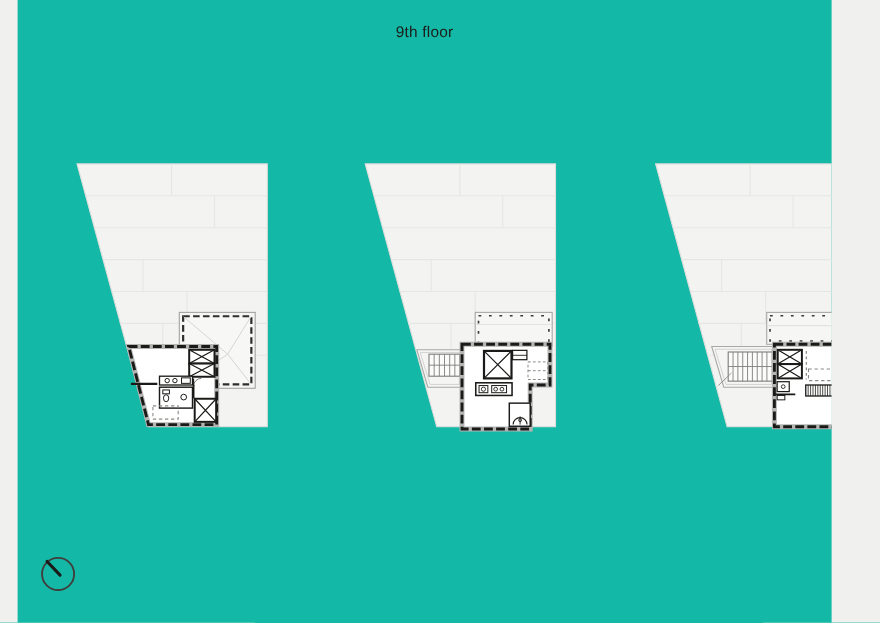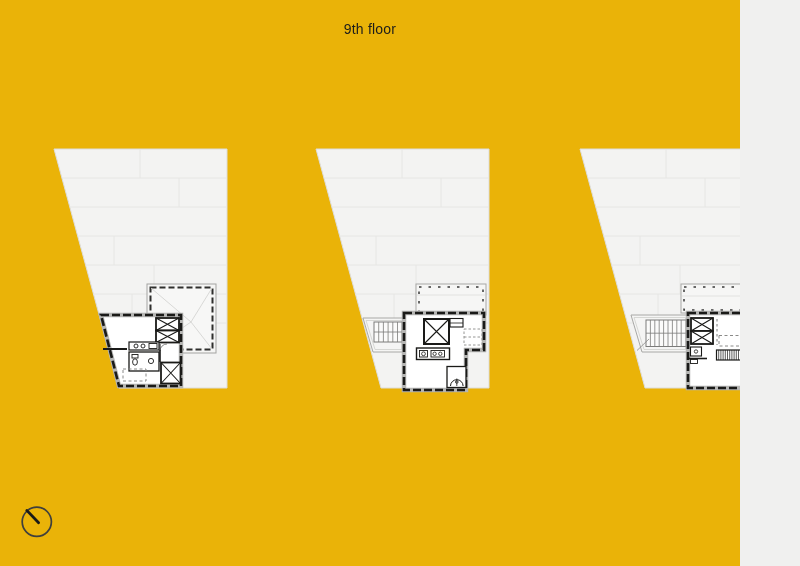--- a/index.html
+++ b/index.html
@@ -1,17 +1,17 @@
 <!DOCTYPE html>
 <html><head>
 <meta charset="utf-8">
 <style>
   html,body{margin:0;padding:0;}
   body{background:#f0f0ef;font-family:"Liberation Sans",sans-serif;}
-  .page{position:relative;width:740px;height:566px;background:#eab308;overflow:hidden;}
+  .page{position:relative;width:740px;height:566px;background:#14b8a6;overflow:hidden;margin-left:16px;}
   .sheet-title{
     position:absolute;top:21px;left:0;width:100%;
     text-align:center;font-size:14px;line-height:16px;color:#1d1d1b;letter-spacing:.2px;
   }
   .drawing{position:absolute;top:0;left:0;}
   .sr-only{position:absolute;width:1px;height:1px;overflow:hidden;clip:rect(0 0 0 0);white-space:nowrap;}
 </style>
 </head>
 <body>
 

